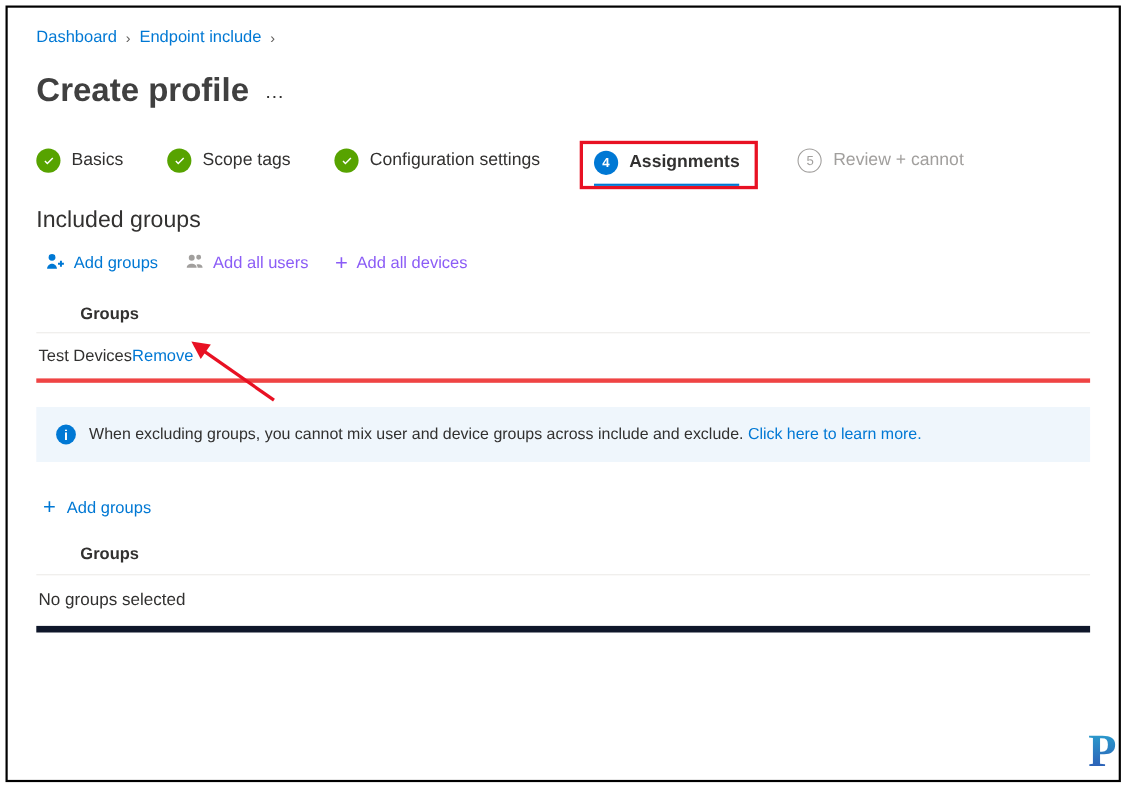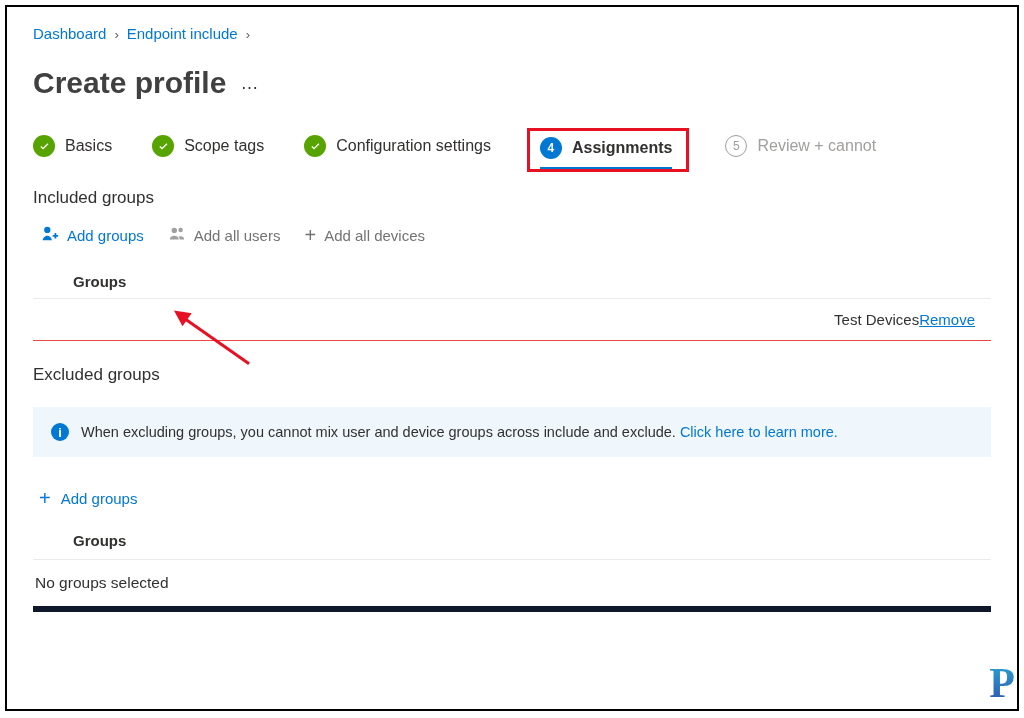--- a/index.html
+++ b/index.html
@@ -74,40 +74,40 @@
       content: ""; position: absolute; left: 0; right: 0; bottom: -2px;
       height: 2.5px; background: #0078d4;
     }
     .step.disabled { color: #a19f9d; }
     .highlight-box {
       border: 3px solid #e81123;
       padding: 6px 14px 2px 10px;
       margin: -6px -4px;
     }
     .section-title {
-      font-size: 17px; color: #323130; margin-top: 14px; margin-bottom: 12px;
+      font-size: 21px; color: #323130; margin-top: 14px; margin-bottom: 12px;
     }
     .actions {
       display: flex; align-items: center; gap: 24px; margin-left: 8px;
     }
     .action-btn {
       display: inline-flex; align-items: center; gap: 8px;
       font-size: 15px; cursor: pointer; padding: 4px 0;
     }
     .action-btn.primary-blue { color: #0078d4; }
-    .action-btn.disabled { color: #737373; }
+    .action-btn.disabled { color: #8b5cf6; }
     .subhead { font-size: 15px; font-weight: 600; margin-top: 22px; margin-bottom: 8px; margin-left: 40px; }
     .group-row {
-      display: flex; justify-content: flex-end; align-items: center;
+      display: flex; justify-content: flex-start; align-items: center;
       padding: 12px 2px;
       border-top: 1px solid #edebe9;
-      border-bottom: 1px solid #ef4444;
+      border-bottom: 4px solid #ef4444;
       font-size: 15px;
     }
-    .remove-link { color: #0078d4; cursor: pointer; margin-right: 14px; text-decoration: underline; }
+    .remove-link { color: #0078d4; cursor: pointer; margin-right: 14px; }
     .info-banner {
       display: flex; align-items: center; gap: 12px;
       background: #eff6fc; padding: 16px 18px;
       font-size: 14.5px; color: #323130; margin-top: 22px;
     }
     .info-icon {
       width: 18px; height: 18px; border-radius: 50%;
       background: #0078d4; color: #fff; font-weight: 700;
       display: inline-flex; align-items: center; justify-content: center;
       font-size: 13px; flex-shrink: 0;
@@ -233,21 +233,20 @@
   <div class="group-row">
     <span>Test Devices</span>
     <span class="remove-link">Remove</span>
   </div>
 
   <div class="arrow">
     <div class="arrow-head"></div>
     <div class="arrow-line"></div>
   </div>
 
-  <div class="section-title" style="margin-top:24px">Excluded groups</div>
 
   <div class="info-banner">
     <span class="info-icon">i</span>
     <span>
       <span>When excluding groups, you cannot mix user and device groups across include and exclude. </span>
       <a href="#">Click here to learn more.</a>
     </span>
   </div>
 
   <div class="add-groups-row">

